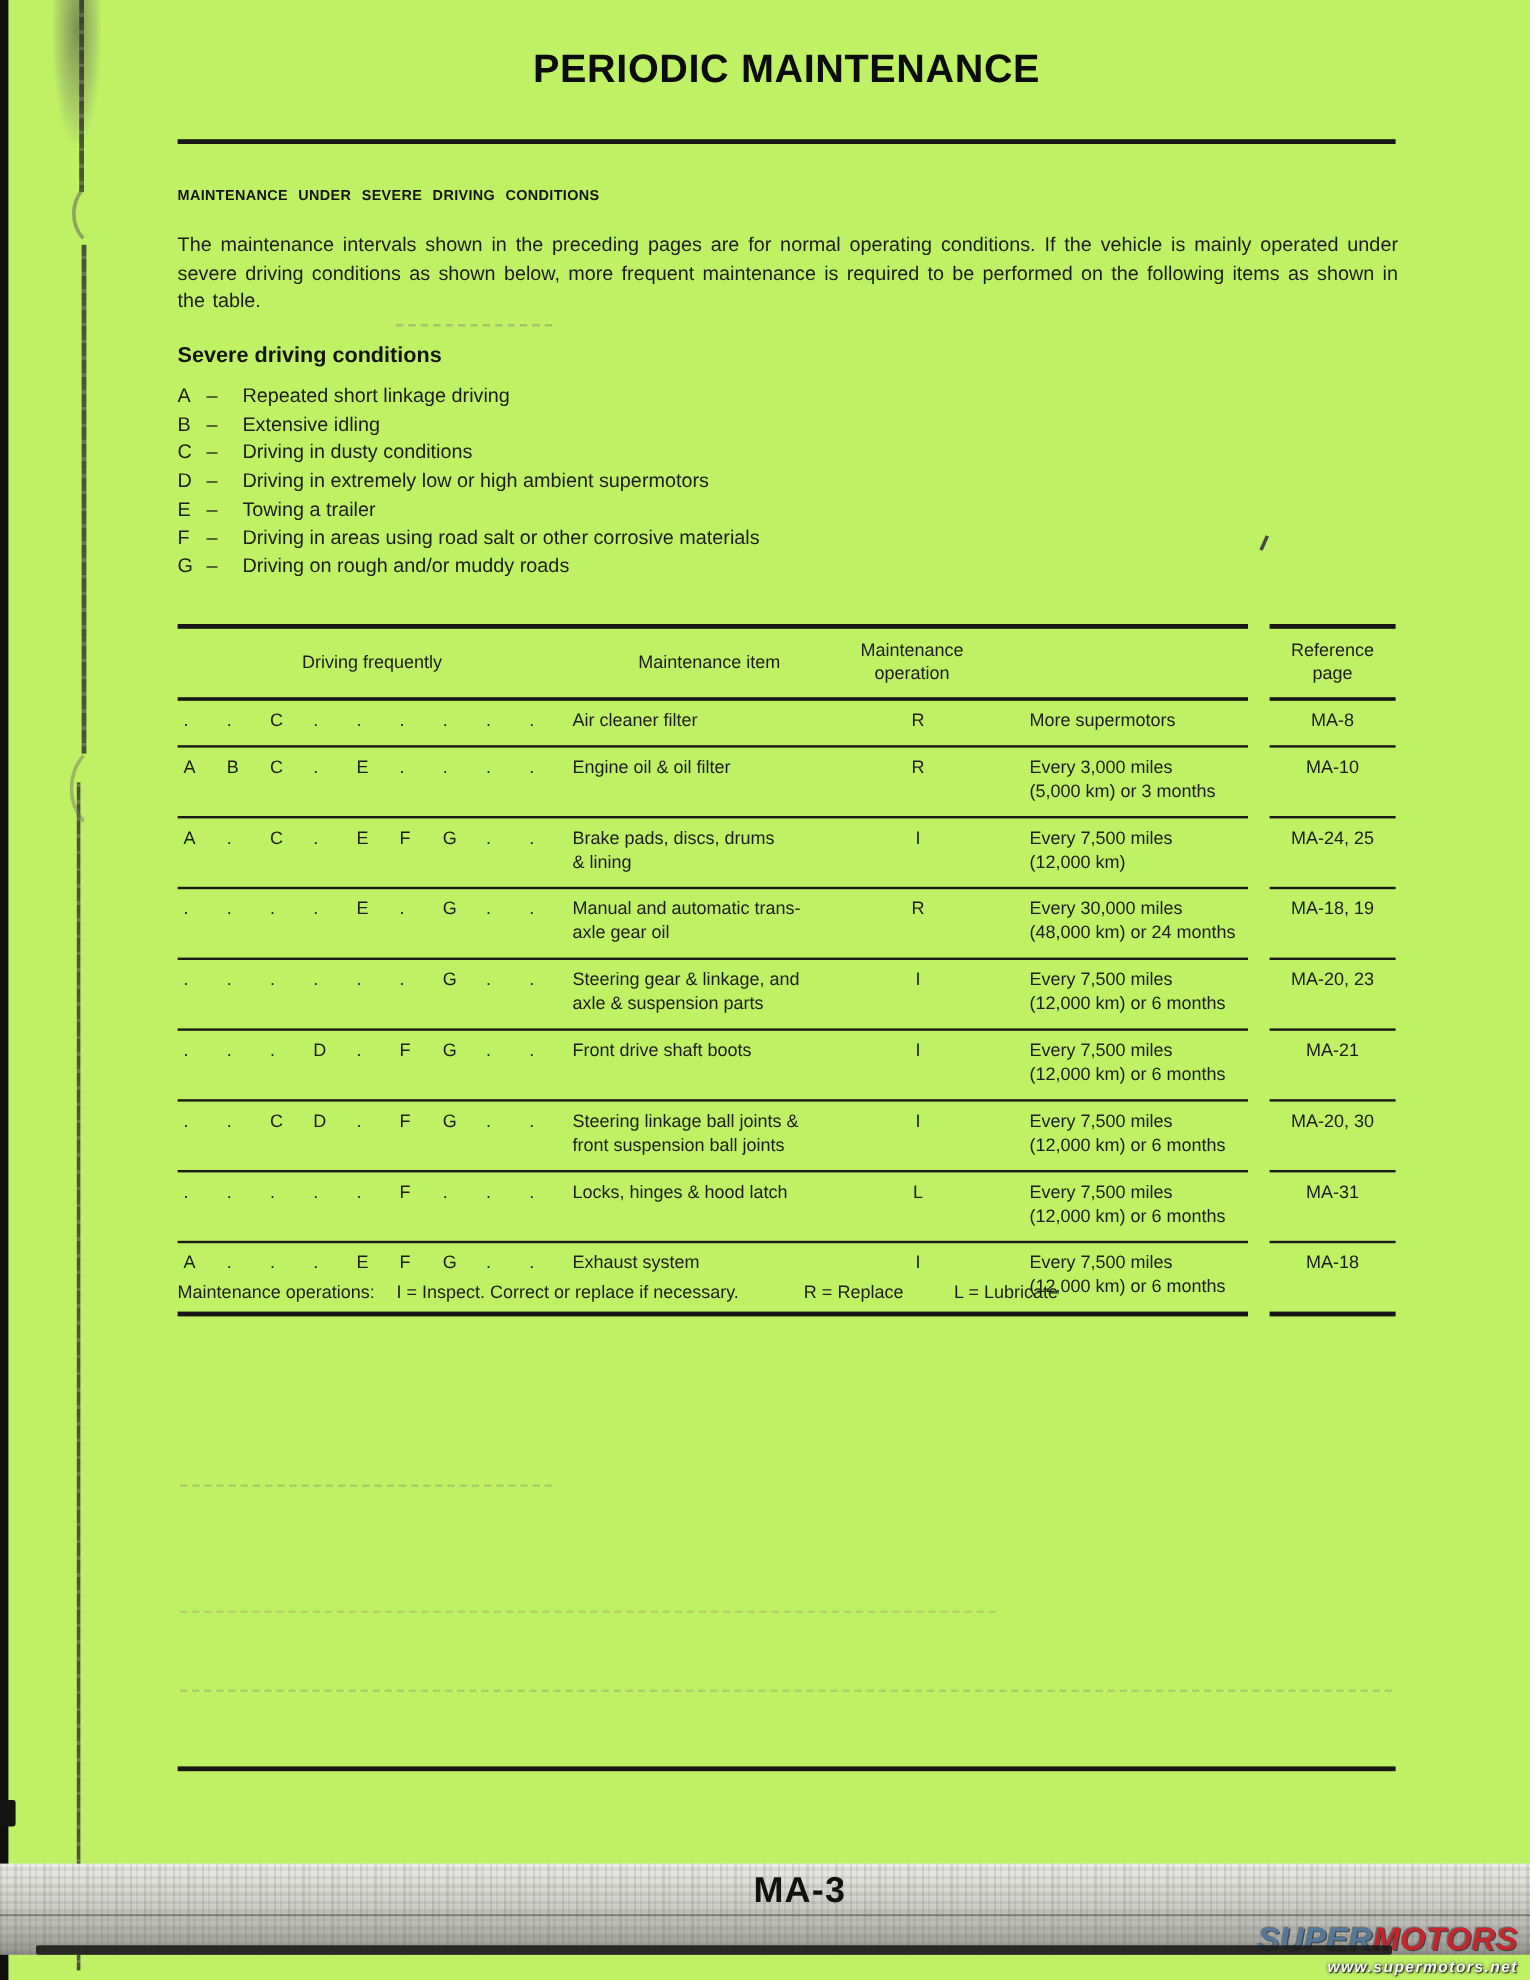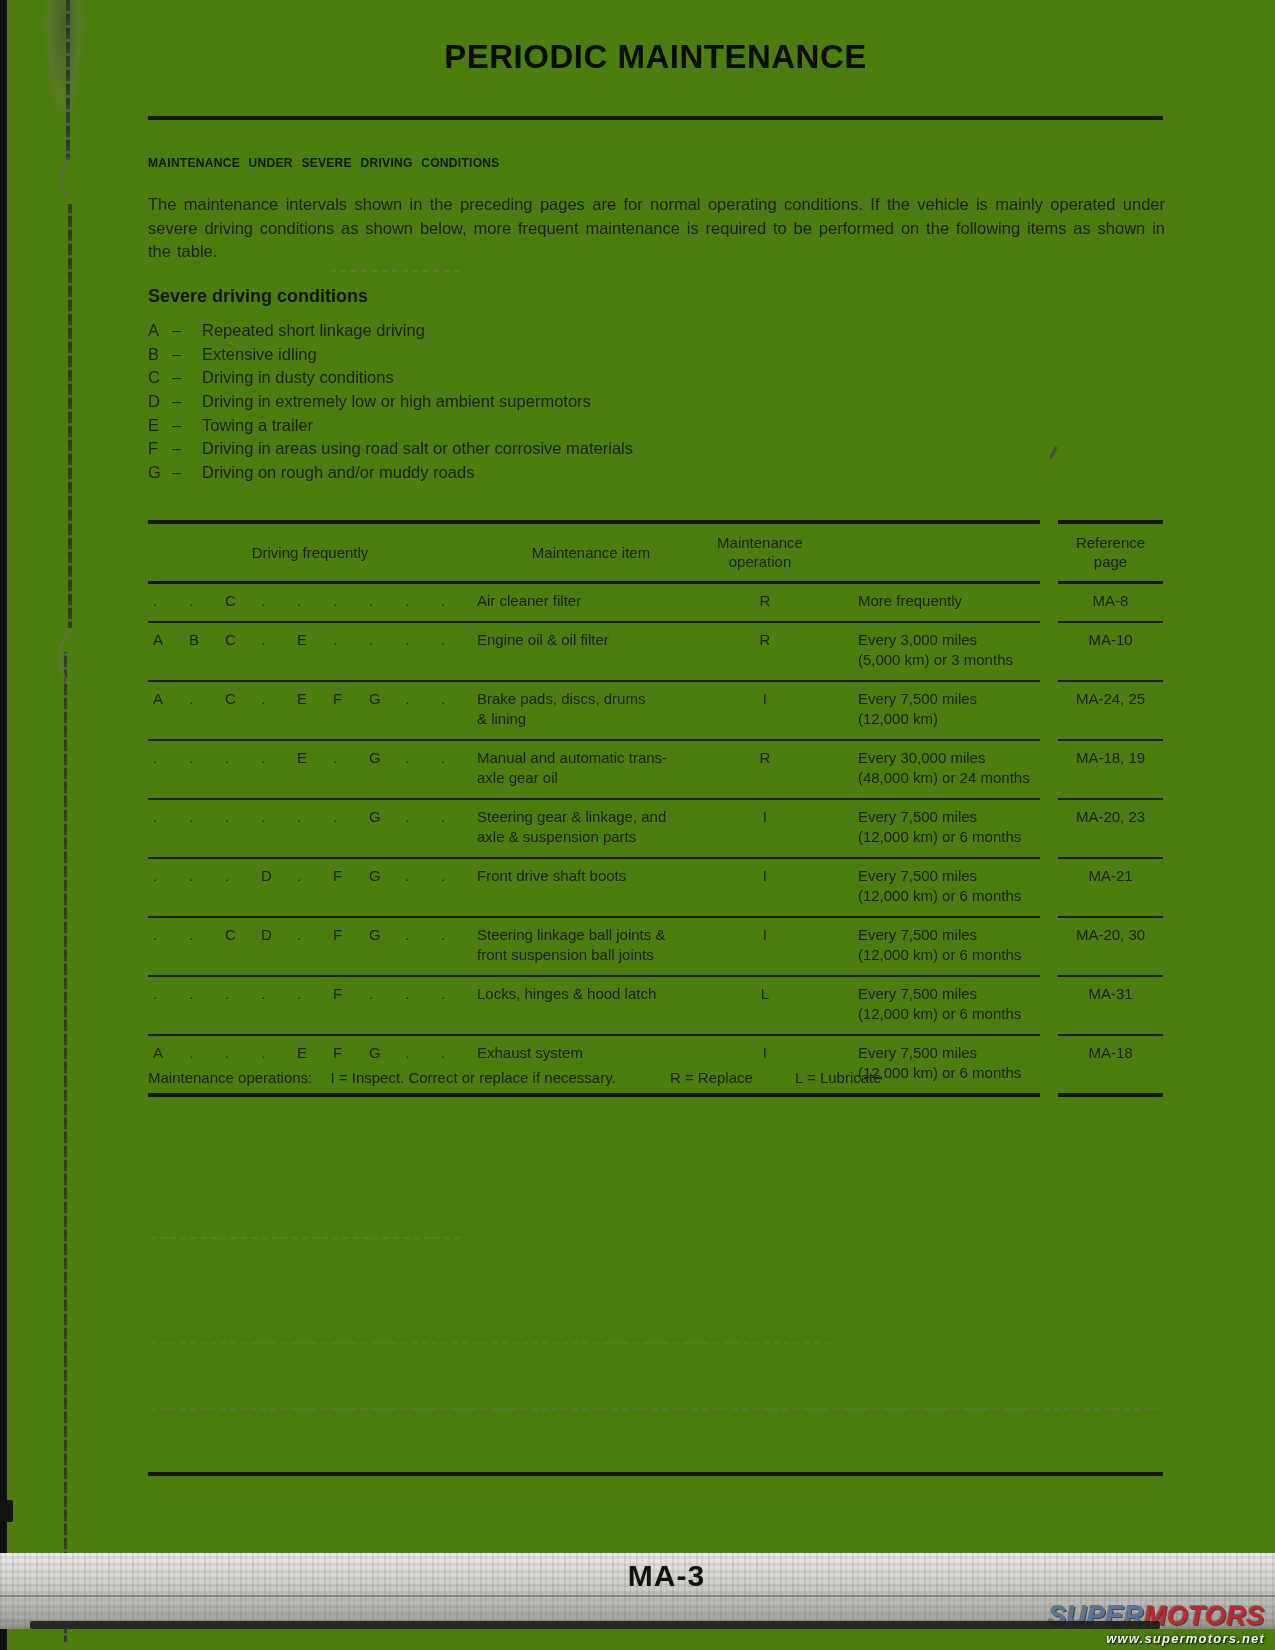--- a/index.html
+++ b/index.html
@@ -1,18 +1,18 @@
 <!DOCTYPE html>
 <html><head>
 <meta charset="utf-8">
 <style>
   html,body{margin:0;padding:0;background:#e9e9e7;}
   .page{
     position:relative;width:1275px;height:1650px;margin:0 auto;
-    background:#4d7c0f;overflow:hidden;
+    background:#bef264;overflow:hidden;
     font-family:"Liberation Sans",sans-serif;color:#1d1d1b;
   }
   
   .edge-strip{position:absolute;left:0;top:0;width:7px;height:1650px;background:#0f0f0d;}
   .edge-blob{position:absolute;left:0;top:1500px;width:13px;height:22px;background:#141412;border-radius:2px;}
   .vseg{position:absolute;left:66px;width:4px;opacity:.8;
     background:repeating-linear-gradient(0deg,#2b2b29 0 6px,#55554f 6px 9px,#32322e 9px 14px);}
   .vseg.s1{top:0;height:160px;}
   .vseg.s2{top:204px;height:424px;left:68px;}
   .vseg.s3{top:652px;height:990px;left:64px;width:3px;}
@@ -171,21 +171,21 @@
         <span class="ccell">C</span>
         <span class="ccell">.</span>
         <span class="ccell">.</span>
         <span class="ccell">.</span>
         <span class="ccell">.</span>
         <span class="ccell">.</span>
         <span class="ccell">.</span>
       </div>
       <div class="icell">Air cleaner filter</div>
       <div class="ocell">R</div>
-      <div class="vcell">More frequently</div>
+      <div class="vcell">More supermotors</div>
     </div>
     <div class="tspacer"></div>
     <div class="tref">MA-8</div>
   </div>
           <div class="trow">
     <div class="tmain">
       <div class="cond-cells">
         <span class="ccell">A</span>
         <span class="ccell">B</span>
         <span class="ccell">C</span>

